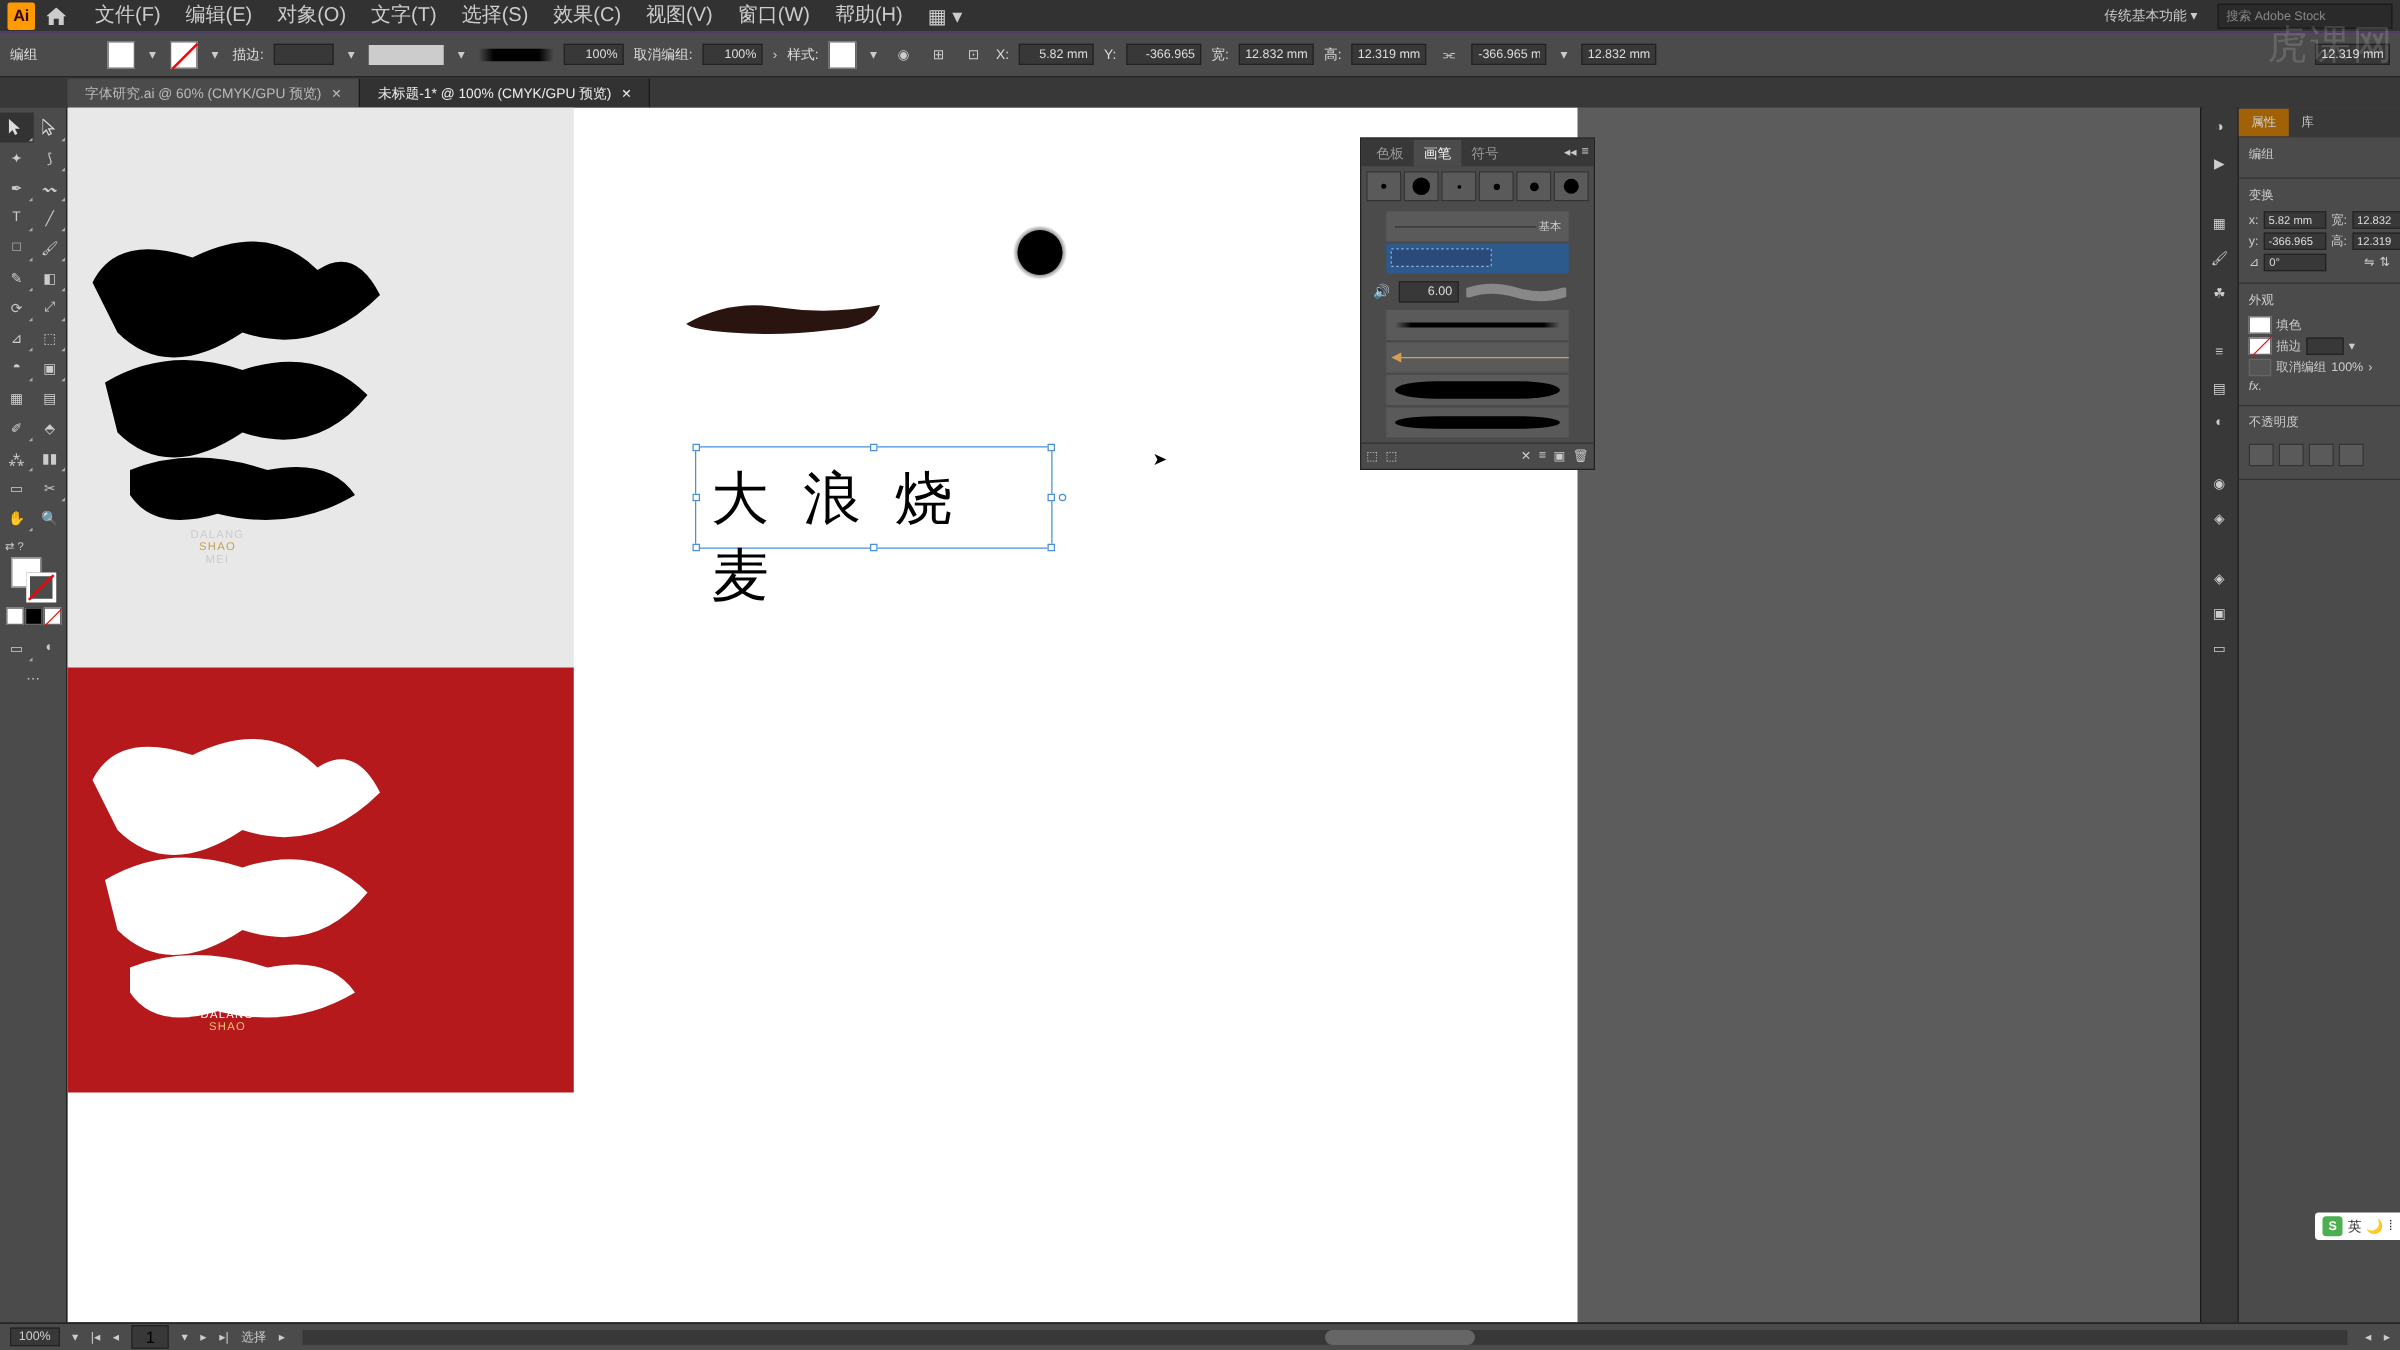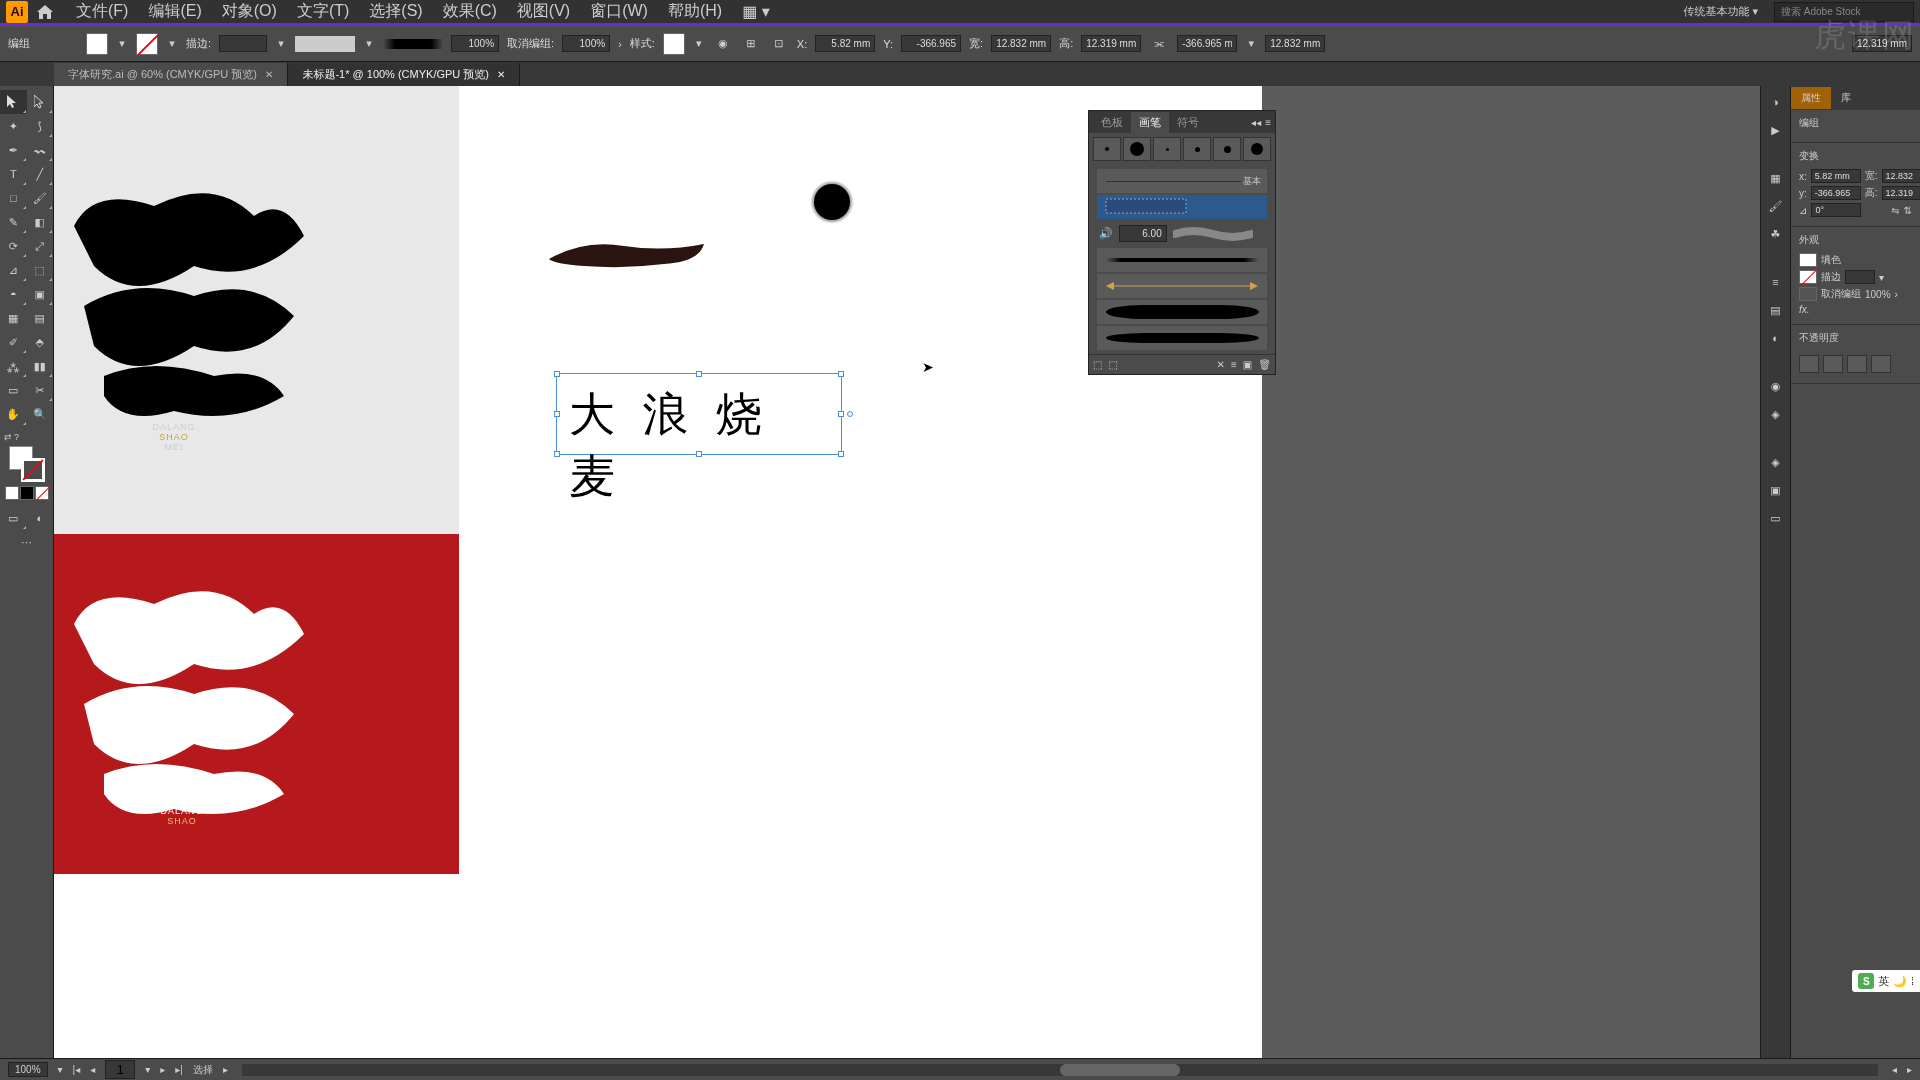--- a/index.html
+++ b/index.html
@@ -1,19 +1,19 @@
 <!DOCTYPE html>
 <html><head>
 <meta charset="utf-8">
 <style>
 * { margin: 0; padding: 0; box-sizing: border-box; font-family: "Microsoft YaHei", sans-serif; }
 body { background: #323232; color: #ccc; font-size: 11px; overflow: hidden; width: 1920px; height: 1080px; position: relative; }
 
 
-.menubar { height: 26px; background: #323232; display: flex; align-items: center; padding: 0 6px; border-bottom: 3px solid #6d28d9; }
+.menubar { height: 26px; background: #323232; display: flex; align-items: center; padding: 0 6px; border-bottom: 1px solid #6d28d9; }
 .ai-logo { width: 22px; height: 22px; background: #ff9a00; color: #330000; font-weight: bold; display: flex; align-items: center; justify-content: center; font-size: 13px; border-radius: 2px; margin-right: 8px; }
 .home-icon { width: 18px; height: 18px; margin-right: 12px; display: flex; align-items: center; justify-content: center; }
 .menu-item { padding: 0 10px; cursor: pointer; font-size: 16px; }
 .menubar-right { margin-left: auto; display: flex; align-items: center; gap: 8px; }
 .workspace-dd { padding: 2px 8px; font-size: 11px; }
 .search-box { background: #2a2a2a; border: 1px solid #1a1a1a; padding: 2px 6px; width: 140px; font-size: 10px; color: #888; }
 
 
 .controlbar { height: 36px; background: #4b4b4b; display: flex; align-items: center; padding: 0 8px; gap: 8px; border-bottom: 1px solid #1a1a1a; font-size: 11px; }
 .ctrl-label { color: #ddd; }
@@ -49,35 +49,35 @@
 .color-chip { width: 14px; height: 14px; border: 1px solid #666; }
 
 
 .canvas-area { flex: 1; background: #5c5c5c; position: relative; overflow: hidden; }
 .canvas-content { position: absolute; left: 0; top: 0; width: 1208px; height: 100%; background: #fff; }
 .ref-top { position: absolute; left: 0; top: 0; width: 405px; height: 448px; background: #e8e8e8; }
 .ref-bot { position: absolute; left: 0; top: 448px; width: 405px; height: 340px; background: #b5191c; }
 .brush-stroke { position: absolute; left: 490px; top: 148px; width: 165px; height: 40px; }
 .ink-dot { position: absolute; left: 760px; top: 98px; width: 36px; height: 36px; background: #000; border-radius: 50%; }
 .ink-dot::before { content:''; position:absolute; inset:-4px; background: radial-gradient(circle,#000 40%,transparent 70%); border-radius:50%;}
-.sel-box { position: absolute; left: 502px; top: 287px; width: 286px; height: 82px; border: 1px solid #4a90d9; }
+.sel-box { position: absolute; left: 502px; top: 271px; width: 286px; height: 82px; border: 1px solid #4a90d9; }
 .sel-handle { position: absolute; width: 6px; height: 6px; background: #fff; border: 1px solid #4a90d9; }
 .sel-text { font-family: "STXingkai", cursive; font-size: 46px; color: #000; padding: 10px 12px; letter-spacing: 8px; }
 .cursor-arrow { position: absolute; left: 868px; top: 273px; font-size: 14px; color: #000; }
 .small-caption { font-family: sans-serif; font-size: 9px; text-align: center; letter-spacing: 1px; }
 .float-panel { position: absolute; left: 1088px; top: 110px; width: 188px; background: #4b4b4b; border: 1px solid #222; z-index: 10; }
 .panel-tabs { display: flex; background: #383838; height: 22px; align-items: center; padding: 0 4px; font-size: 11px; }
 .panel-tab { padding: 3px 8px; color: #999; }
 .panel-tab.active { background: #4b4b4b; color: #eee; }
 .panel-tabs-ctrl { margin-left: auto; display: flex; gap: 4px; font-size: 10px; }
 .brush-row { display: flex; padding: 4px; gap: 2px; }
 .brush-cell { flex: 1; height: 24px; background: #5a5a5a; border: 1px solid #333; display: flex; align-items: center; justify-content: center; }
 .brush-dot { background: #000; border-radius: 50%; }
 .brush-list { padding: 2px 4px; }
-.brush-item { height: 24px; margin: 2px 4px; background: #5a5a5a; display: flex; align-items: center; justify-content: center; position: relative; }
+.brush-item { height: 24px; margin: 2px 16px; background: #5a5a5a; display: flex; align-items: center; justify-content: center; position: relative; }
 .brush-basic { width: 90%; height: 1px; background: #333; }
 .brush-label { position: absolute; right: 4px; font-size: 9px; color: #ccc; background: #5a5a5a; padding: 0 2px; }
 .brush-sel { background: #2d5a8c; }
 .brush-thick { width: 90%; height: 14px; background: #000; border-radius: 50%/100%; }
 .brush-cal { width: 90%; height: 8px; background: linear-gradient(to right, transparent, #000 10%, #000 90%, transparent); }
 .panel-footer { display: flex; padding: 4px; gap: 6px; border-top: 1px solid #333; font-size: 10px; }
 .opacity-row { display: flex; align-items: center; padding: 4px 6px; gap: 6px; }
 
 .side-strip { width: 30px; background: #383838; border-left: 1px solid #1a1a1a; display: flex; flex-direction: column; align-items: center; padding-top: 6px; gap: 8px; }
 .strip-icon { width: 20px; height: 20px; display: flex; align-items: center; justify-content: center; }

